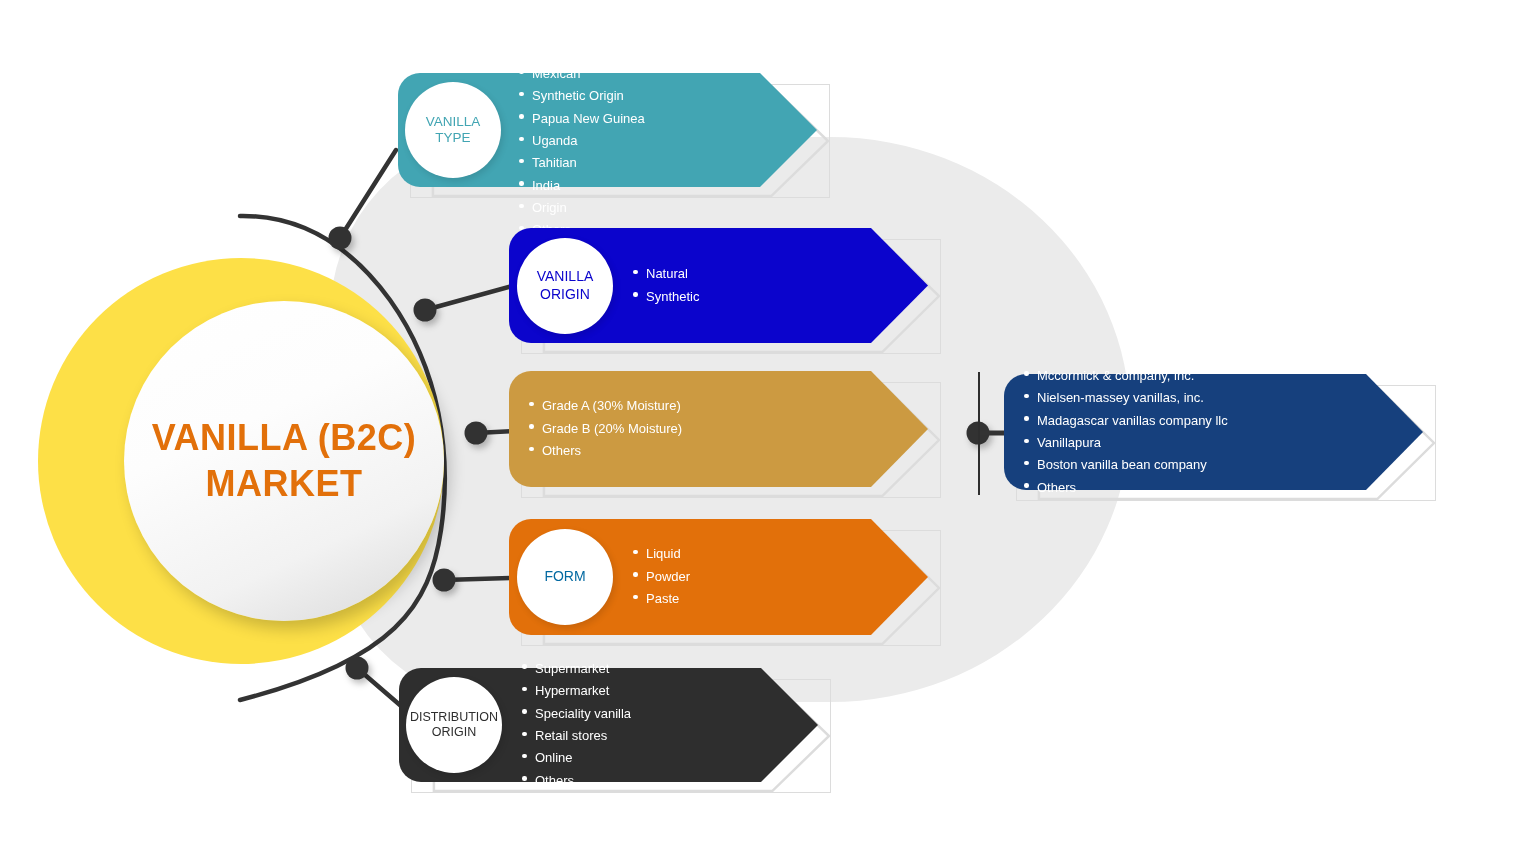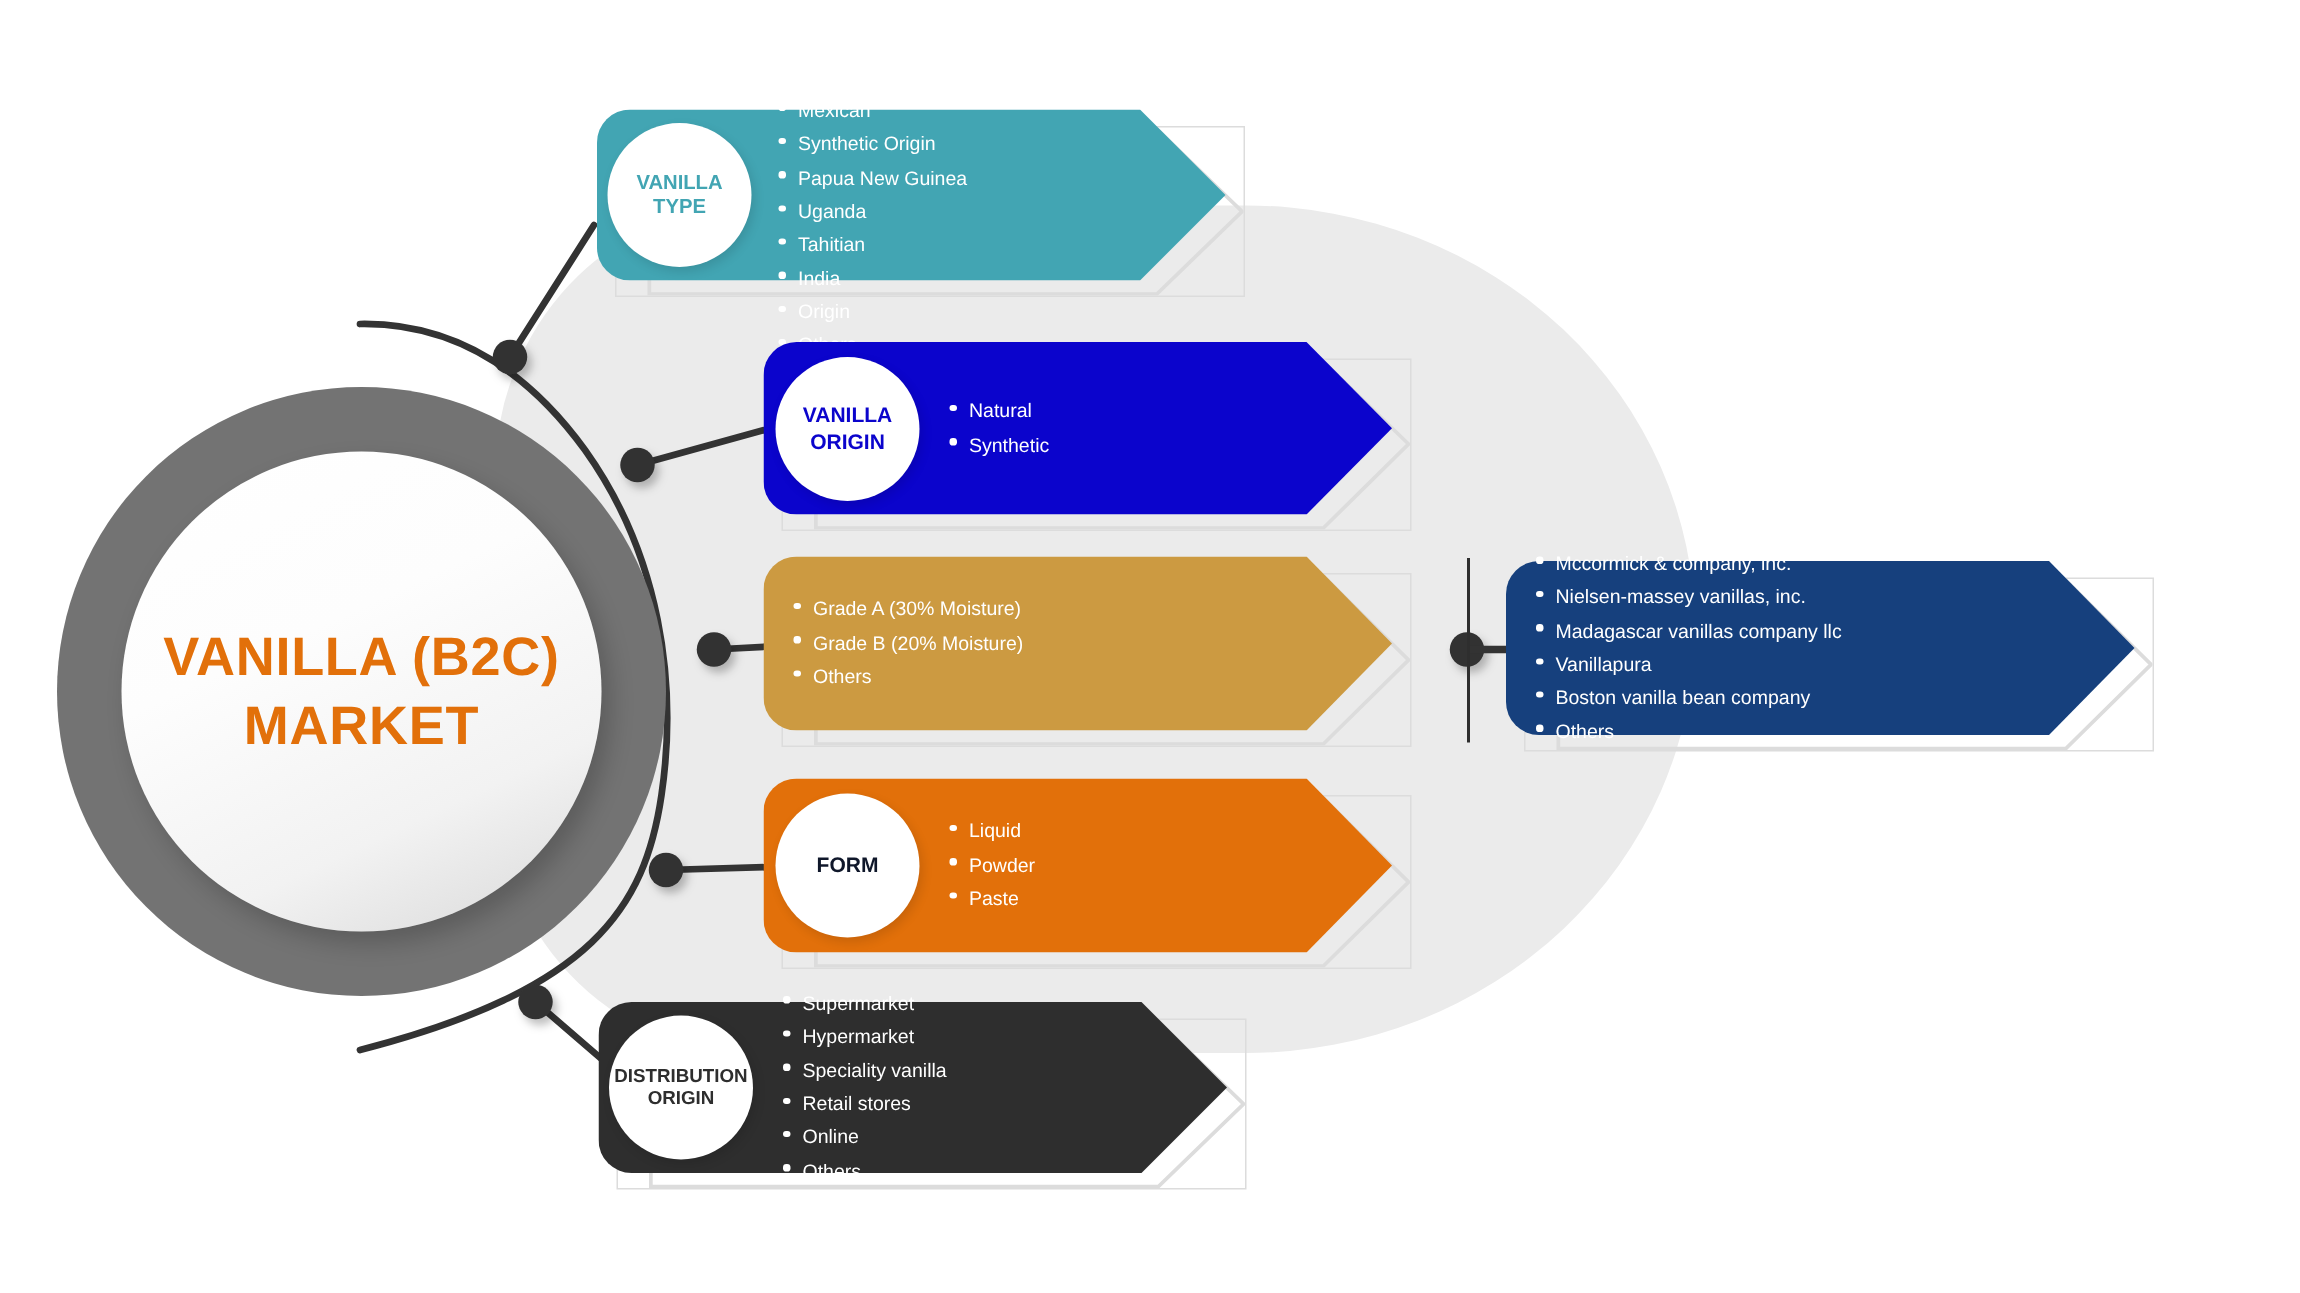--- a/index.html
+++ b/index.html
@@ -34,25 +34,25 @@
     z-index:2;
     pointer-events:none;
   }
 
   
   .hub{
     position:absolute;
     left:38px; top:258px;
     width:406px; height:406px;
     border-radius:50%;
-    background:#737373;
+    background:#fde047;
     z-index:3;
     display:flex;
     align-items:center;
-    justify-content:center;
+    justify-content:flex-end;
   }
   .hub-inner{
     width:320px; height:320px;
     border-radius:50%;
     background:linear-gradient(155deg,#ffffff 0%,#fdfdfd 38%,#f2f2f2 72%,#d8d8d8 100%);
     box-shadow:6px 8px 16px rgba(0,0,0,0.20);
     display:flex;
     align-items:center;
     justify-content:center;
     text-align:center;
@@ -93,21 +93,21 @@
     z-index:2;
   }
   .badge{
     flex:0 0 auto;
     border-radius:50%;
     background:#ffffff;
     display:flex;
     align-items:center;
     justify-content:center;
     text-align:center;
-    font-weight:bold;
+    font-weight:normal;
     line-height:1.22;
     box-shadow:2px 3px 7px rgba(0,0,0,0.12);
   }
   .bullets{
     list-style:none;
     margin:0;
     padding:0;
     color:#ffffff;
     font-size:13px;
     line-height:1.72;
@@ -137,21 +137,21 @@
   #row-origin .badge { width:96px; height:96px; margin-left:8px; color:#0b04cc; font-size:14px; }
   #row-origin .bullets{ margin-left:20px; }
 
   
   #row-grade        { left:509px; top:371px; width:420px; height:116px; }
   #row-grade .badge { width:96px; height:96px; margin-left:8px; color:#cc9a41; font-size:14px; }
   #row-grade .bullets{ margin-left:20px; }
 
   
   #row-form        { left:509px; top:519px; width:420px; height:116px; }
-  #row-form .badge { width:96px; height:96px; margin-left:8px; color:#0f172a; font-size:14px;text-align:right; }
+  #row-form .badge { width:96px; height:96px; margin-left:8px; color:#0369a1; font-size:14px;text-align:right; }
   #row-form .bullets{ margin-left:20px; }
 
   
   #row-dist        { left:399px; top:668px; width:420px; height:114px; }
   #row-dist .badge { width:96px; height:96px; margin-left:7px; color:#2e2e2e; font-size:12.5px; }
   #row-dist .bullets{ margin-left:20px; }
 
   
   #row-company        { left:1004px; top:374px; width:420px; height:116px; }
   #row-company .badge { width:96px; height:96px; margin-left:8px; color:#16407d; font-size:14px; }

